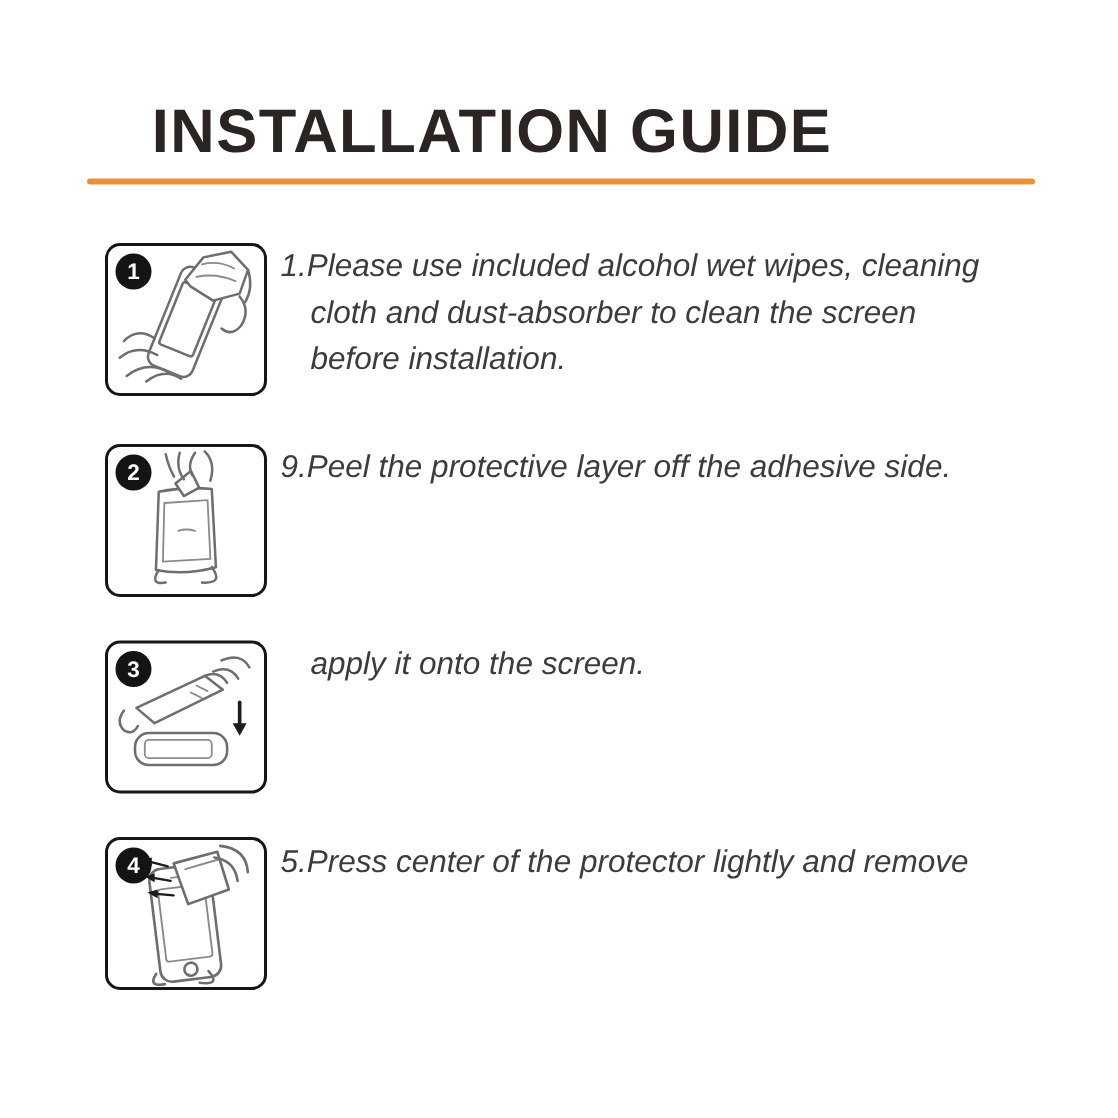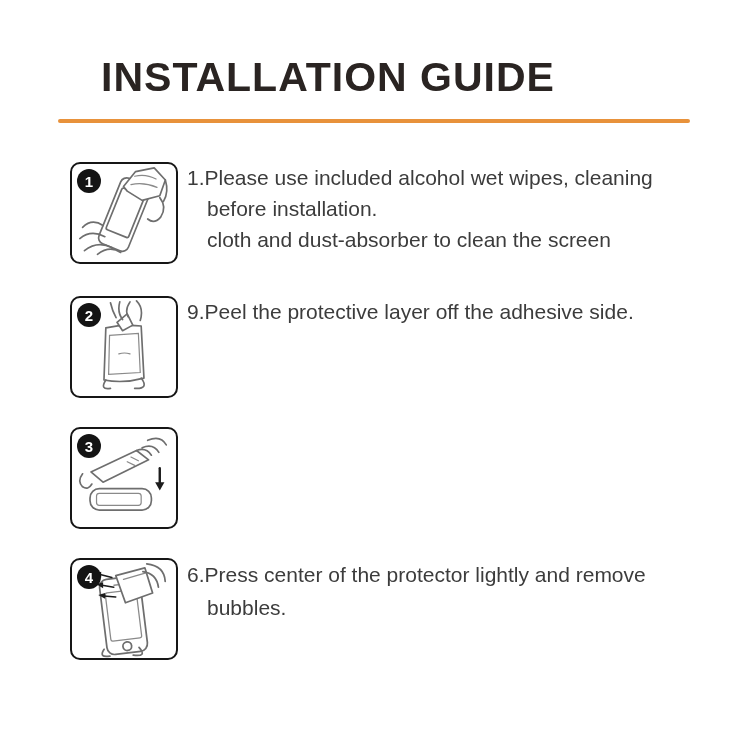--- a/index.html
+++ b/index.html
@@ -5,21 +5,21 @@
   * { margin:0; padding:0; box-sizing:border-box; }
   html,body { background:#ffffff; }
   .canvas {
     position:relative;
     width:745px; height:745px;
     background:#ffffff;
     font-family:"Liberation Sans","DejaVu Sans",sans-serif;
     overflow:hidden;
   }
   .title {
-    position:absolute; top:54px; left:0; width:656px;
+    position:absolute; top:64px; left:0; width:656px;
     text-align:center;
     font-size:41px; font-weight:bold; letter-spacing:1px;
     color:#2a2422;
   }
   .divider {
     position:absolute; top:119px; left:58px;
     width:632px; height:4px; border-radius:2px;
   }
   .step { position:absolute; left:0; width:745px; }
   .stepbox {
@@ -34,21 +34,21 @@
     width:24px; height:24px; border-radius:50%;
     background:#141414; color:#ffffff;
     font-size:15px; font-weight:bold;
     display:flex; align-items:center; justify-content:center;
     z-index:2;
   }
   .steptext {
     position:absolute; left:187px; top:0; width:500px;
     color:#3c3c3c; font-size:21px; line-height:31px;
   }
-  .ln { white-space:pre; }
+  .ln { white-space:pre;font-style:italic; }
   .ln.cont { padding-left:20px; }
   
   .s { fill:none; stroke:#6e6e6e; stroke-width:1.8; stroke-linecap:round; stroke-linejoin:round; }
   .sw { fill:#ffffff; stroke:#6e6e6e; stroke-width:1.8; stroke-linecap:round; stroke-linejoin:round; }
   .blk { fill:#1c1c1c; stroke:none; }
   .arr { stroke:#1c1c1c; stroke-width:2.6; fill:none; stroke-linecap:round; }
   .thin { fill:none; stroke:#8a8a8a; stroke-width:1.3; stroke-linecap:round; }
 </style>
 </head>
 <body>
@@ -69,22 +69,22 @@
         <path class="thin" d="M62,11 Q74,8 85,14 M58,20 Q72,17 86,23"></path>
         <path class="s" d="M95,15 Q99,28 93,38 M89,34 Q97,44 90,55 Q83,63 76,57"></path>
         <path class="s" d="M6,66 Q16,56 28,64 M3,78 Q15,68 30,76 M8,91 Q22,80 38,88 M22,95 Q35,85 47,93"></path>
       </svg>
       <div class="badge">
           <span>1</span>
         </div>
     </div>
     <div class="steptext">
       <div class="ln">1.Please use included alcohol wet wipes, cleaning</div>
+      <div class="ln cont">cloth and dust-absorber to clean the screen</div>
       <div class="ln cont">before installation.</div>
-      <div class="ln cont">cloth and dust-absorber to clean the screen</div>
     </div>
   </div>
 
   <div class="step" style="top:296px;">
     <div class="stepbox">
       <svg width="99" height="93" viewBox="0 0 100 100">
         <path class="sw" d="M31,30 Q50,26 69,28 L72,84 Q50,90 29,86 Z"></path>
         <path class="thin" d="M35,38 L66,36 L68,78 L34,80 Z"></path>
         <path class="sw" d="M43,24 L54,15 L60,27 L49,33 Z"></path>
         <path class="s" d="M46,2 Q43,13 49,21 M57,2 Q51,11 55,18 M64,1 Q72,9 68,22 M36,3 Q38,12 42,19"></path>
@@ -110,20 +110,21 @@
         <path class="s" d="M76,10 Q90,4 96,15 M70,18 Q82,13 88,23 M64,21 Q74,17 80,26"></path>
         <path class="s" d="M6,46 Q0,54 6,60 Q12,64 16,57"></path>
         <path class="arr" d="M89,40 L89,56"></path>
         <polygon class="blk" points="84,55 94,55 89,64"></polygon>
       </svg>
       <div class="badge">
           <span>3</span>
         </div>
     </div>
     <div class="steptext">
+      <div class="ln cont">apply it onto the screen.</div>
     </div>
   </div>
 
   <div class="step" style="top:558px;">
     <div class="stepbox">
       <svg width="99" height="97" viewBox="0 0 100 100">
         <g transform="rotate(-7 50 55)">
           <rect class="sw" x="29" y="16" width="42" height="78" rx="8"></rect>
           <rect class="thin" x="34" y="30" width="32" height="50" rx="2"></rect>
           <circle class="s" cx="50" cy="87" r="4.5"></circle>
@@ -138,18 +139,17 @@
         <path class="arr" d="M40,26 L28,24" style="stroke-width:1.6"></path>
         <polygon class="blk" points="29,21 29,27 22,23"></polygon>
         <path class="arr" d="M42,36 L30,35" style="stroke-width:1.6"></path>
         <polygon class="blk" points="31,32 31,38 24,34"></polygon>
       </svg>
       <div class="badge">
           <span>4</span>
         </div>
     </div>
     <div class="steptext" style="line-height:33px;">
-      <div class="ln">6.Press center of the protector lightly and remove</div>
-      <div class="ln cont">bubbles.</div>
+      <div class="ln">5.Press center of the protector lightly and remove</div>
     </div>
   </div>
 
 </div>
 
 </body></html>

